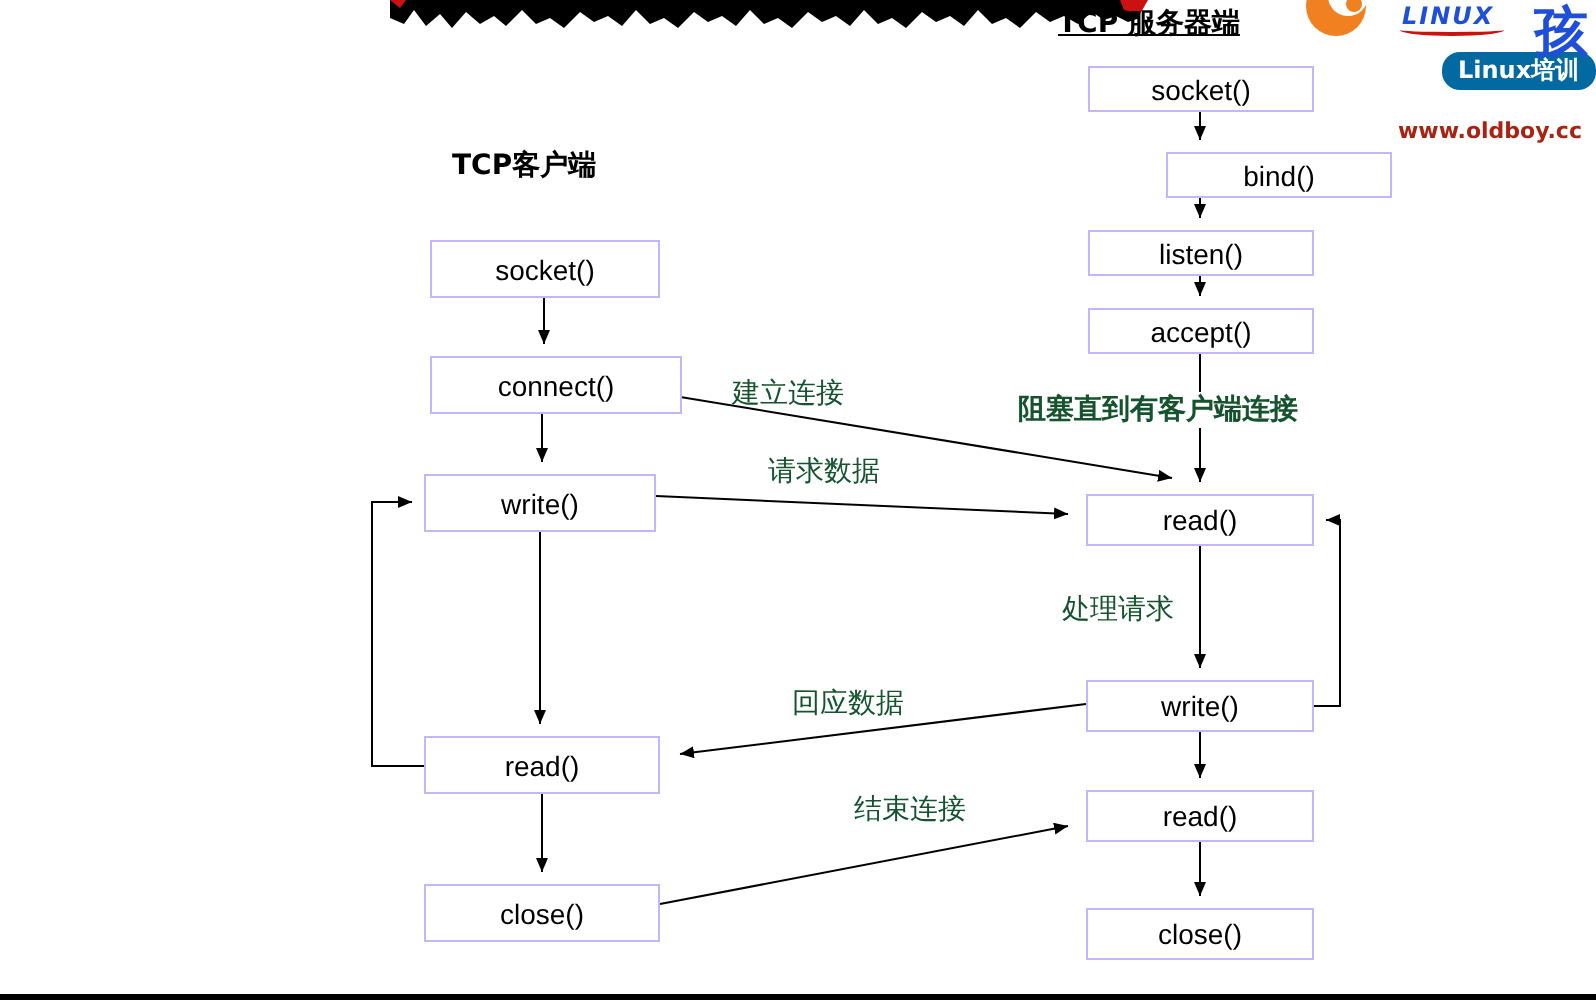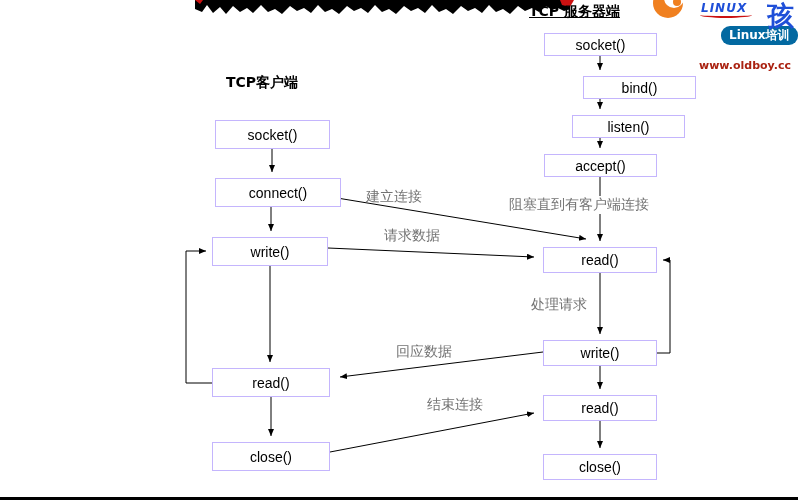--- a/index.html
+++ b/index.html
@@ -8,21 +8,21 @@
     overflow:hidden;font-family:"DejaVu Sans","Liberation Sans",sans-serif;
   }
   .overlay{position:absolute;left:0;top:0;pointer-events:none;}
   .node{
     position:absolute;background:#fff;border:1px solid #c4b5fd;
     display:flex;align-items:center;justify-content:center;
     font-family:Liberation Sans, sans-serif;
     font-size:14px;color:#000;box-sizing:border-box;
   }
   .lbl{
-    position:absolute;font-size:14px;color:#737373;white-space:nowrap;
+    position:absolute;font-size:14px;color:#14532d;white-space:nowrap;
     font-family:"DejaVu Sans","Liberation Sans",sans-serif;
   }
   .col-title{
     position:absolute;font-size:14px;color:#000;white-space:nowrap;font-weight:600;
   }
   .bg-white{background:#fff;padding:0 2px;}
   .banner-svg{position:absolute;left:0;top:0;}
   .brand-text{
     position:absolute;left:701px;top:1px;font-size:12px;font-weight:bold;
     font-style:italic;color:#1f4fd8;letter-spacing:1px;
@@ -101,28 +101,28 @@
   <div class="col-title" style="left:529px;top:3px;text-decoration:underline;">TCP 服务器端</div>
 
   <div class="node" style="left:215px;top:120px;width:115px;height:29px;">socket()</div>
   <div class="node" style="left:215px;top:178px;width:126px;height:29px;">connect()</div>
   <div class="node" style="left:212px;top:237px;width:116px;height:29px;">write()</div>
   <div class="node" style="left:212px;top:368px;width:118px;height:29px;">read()</div>
   <div class="node" style="left:212px;top:442px;width:118px;height:29px;">close()</div>
 
   <div class="node" style="left:544px;top:33px;width:113px;height:23px;">socket()</div>
   <div class="node" style="left:544px;top:76px;width:113px;height:23px;margin-left:39px;">bind()</div>
-  <div class="node" style="left:544px;top:115px;width:113px;height:23px;margin-left:28px;">listen()</div>
+  <div class="node" style="left:544px;top:115px;width:113px;height:23px;">listen()</div>
   <div class="node" style="left:544px;top:154px;width:113px;height:23px;">accept()</div>
   <div class="node" style="left:543px;top:247px;width:114px;height:26px;">read()</div>
   <div class="node" style="left:543px;top:340px;width:114px;height:26px;">write()</div>
   <div class="node" style="left:543px;top:395px;width:114px;height:26px;">read()</div>
   <div class="node" style="left:543px;top:454px;width:114px;height:26px;">close()</div>
 
   <div class="lbl" style="left:366px;top:188px;">建立连接</div>
-  <div class="lbl bg-white" style="left:507px;top:196px;">阻塞直到有客户端连接</div>
+  <div class="lbl bg-white" style="left:507px;top:196px;font-weight:bold;">阻塞直到有客户端连接</div>
   <div class="lbl" style="left:384px;top:227px;">请求数据</div>
   <div class="lbl" style="left:531px;top:296px;">处理请求</div>
   <div class="lbl" style="left:396px;top:343px;">回应数据</div>
   <div class="lbl" style="left:427px;top:396px;">结束连接</div>
 
   <div class="bottom-bar"></div>
 </div>
 
 </body></html>

